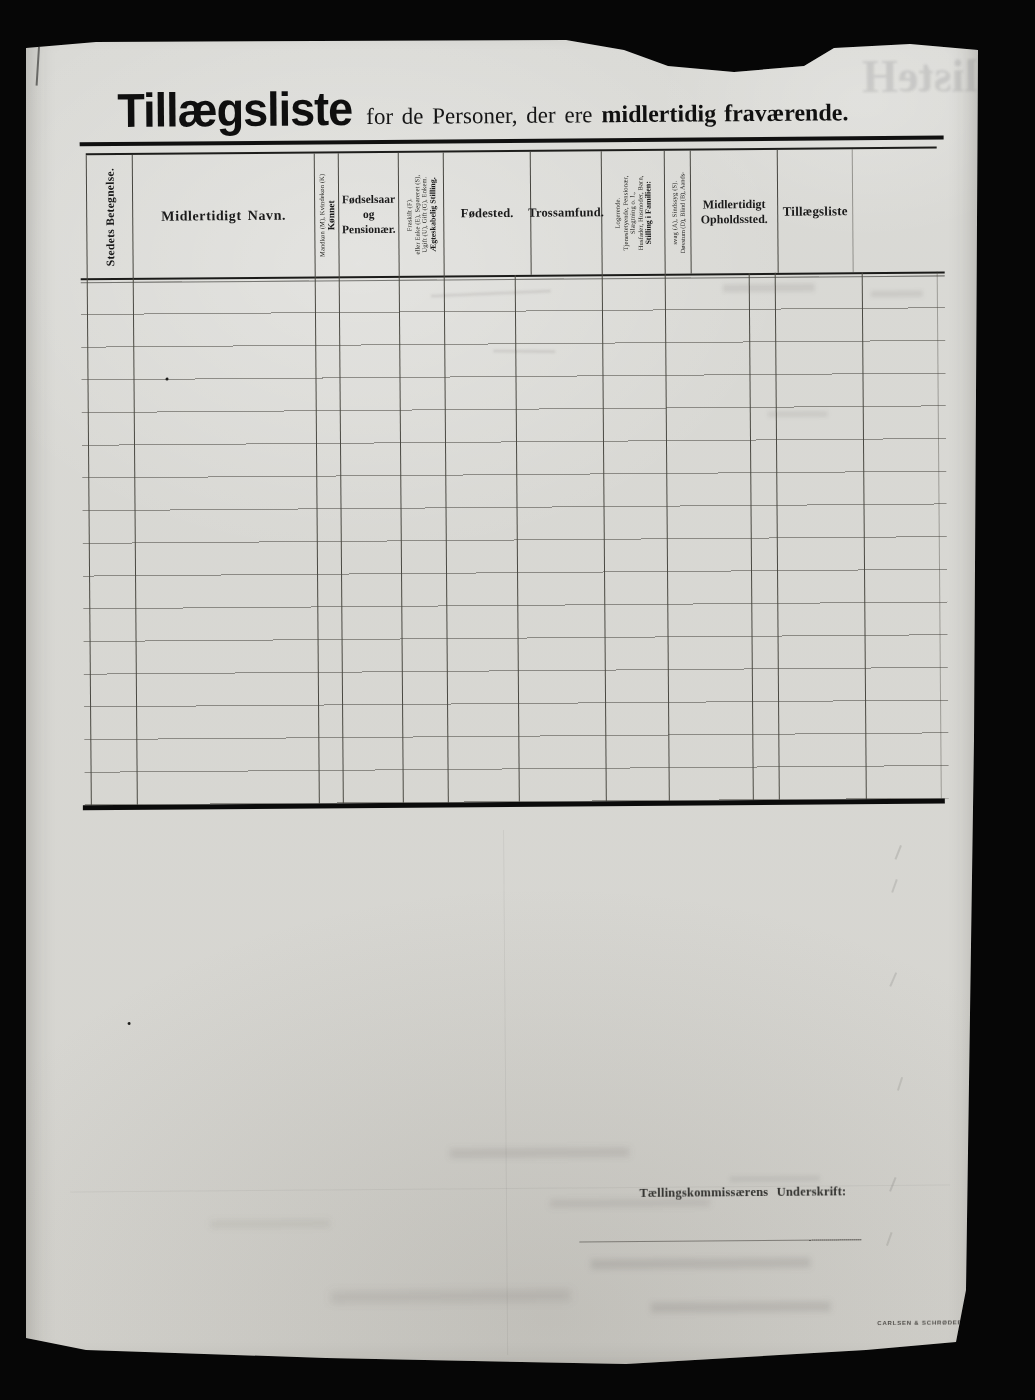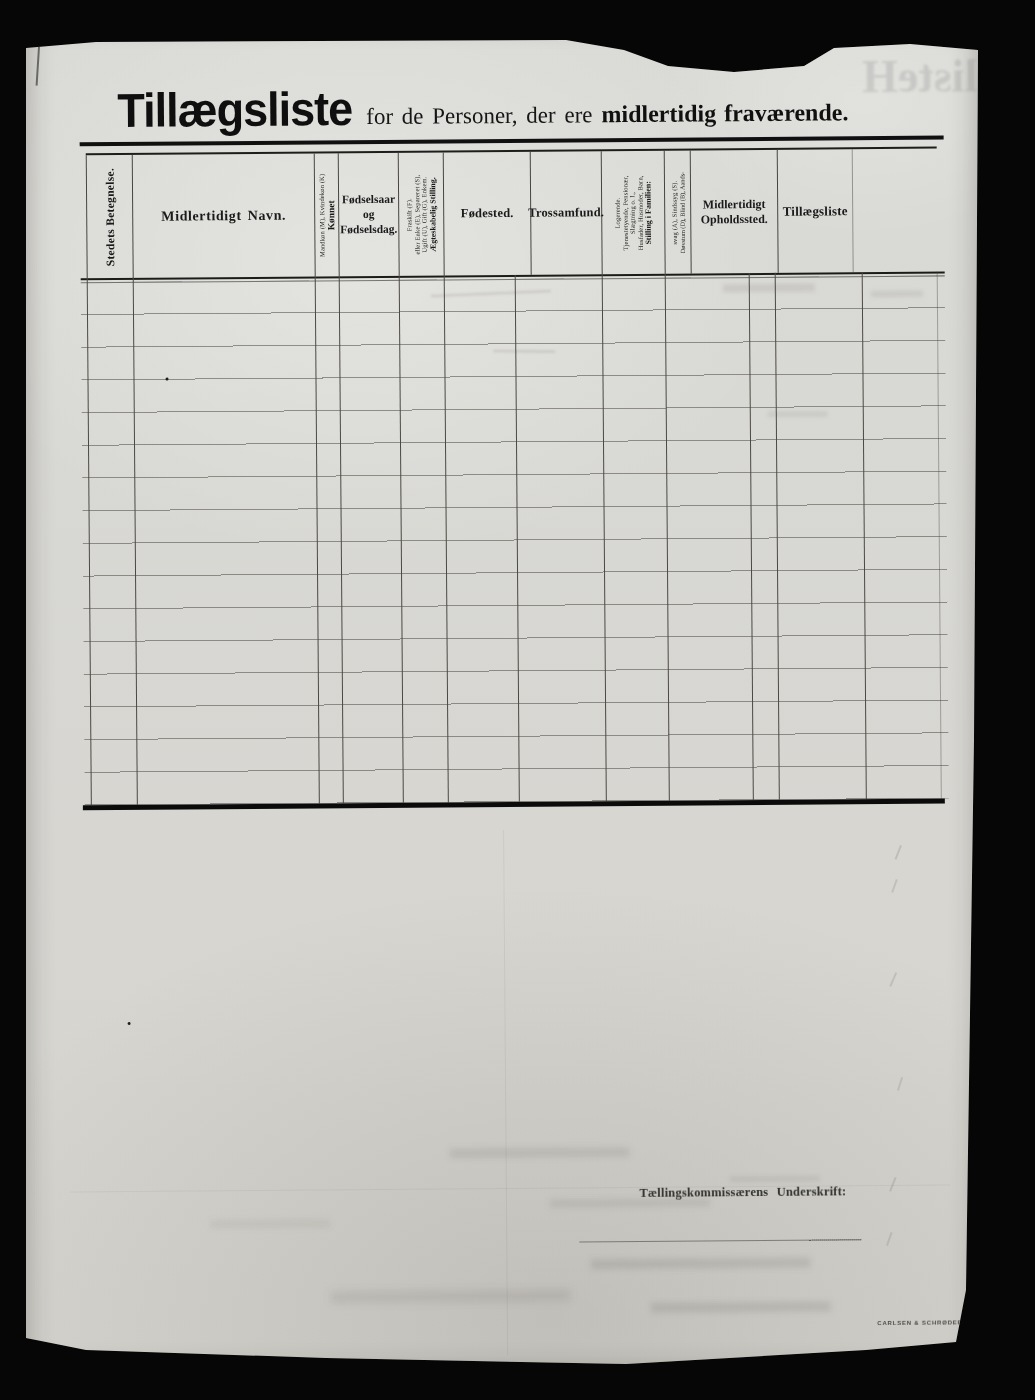--- a/index.html
+++ b/index.html
@@ -131,21 +131,21 @@
       <div class="hcell c3">
         <div class="rot">
           <div class="rmain">Kønnet</div>
           <div class="rsub">Mandkøn (M), Kvindekøn (K)</div>
         </div>
       </div>
       <div class="hcell c4 hz">
         <div>
           <span class="ln">Fødselsaar</span>
           <span class="ln">og</span>
-          <span class="ln">Fødselsdag.</span>
+          <span class="ln">Pensionær.</span>
         </div>
       </div>
       <div class="hcell c5">
         <div class="rot">
           <div class="rmain">Ægteskabelig Stilling.</div>
           <div class="rsub">Ugift (U), Gift (G), Enkem.</div>
           <div class="rsub">eller Enke (E), Separeret (S),</div>
           <div class="rsub">Fraskilt (F).</div>
         </div>
       </div>

